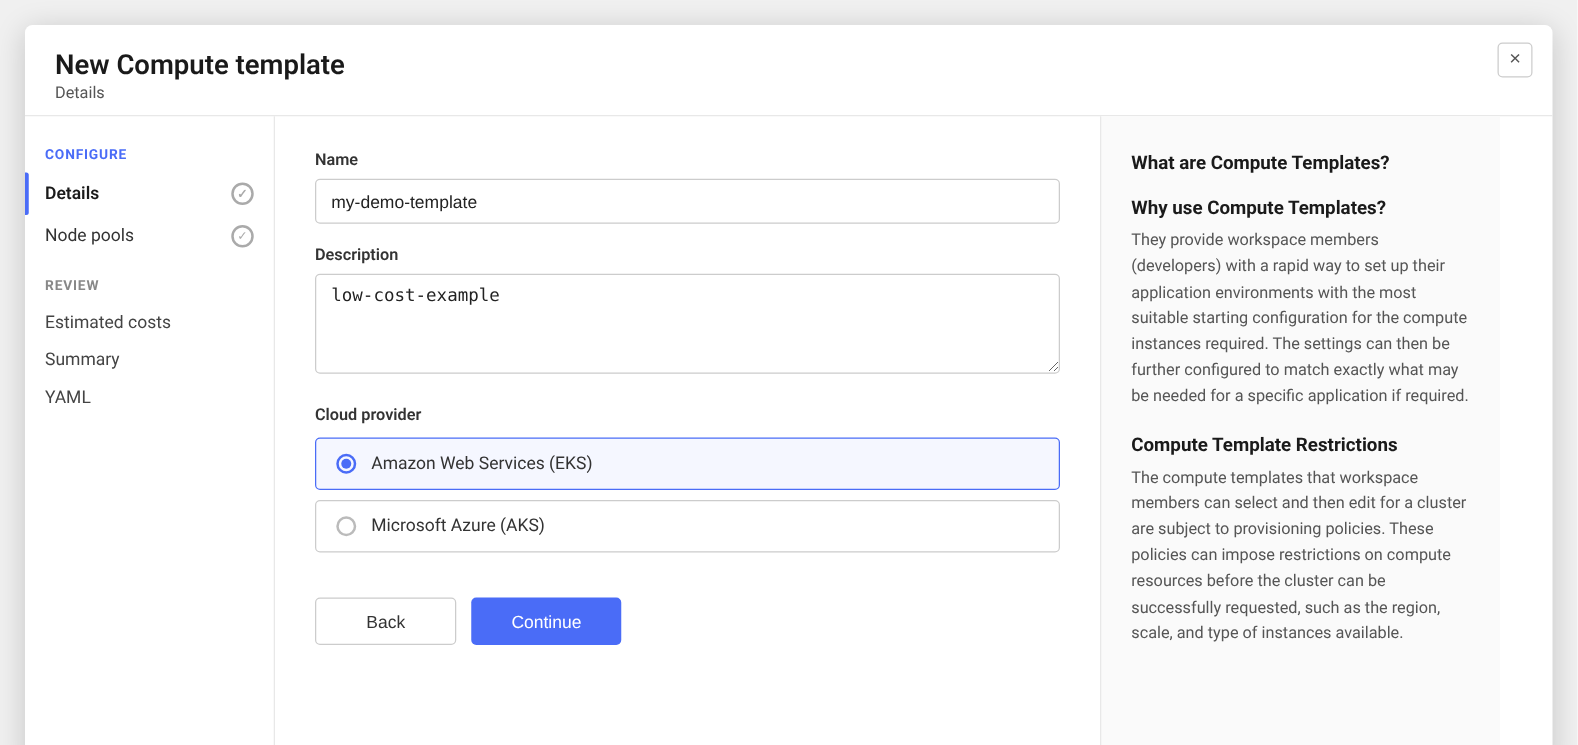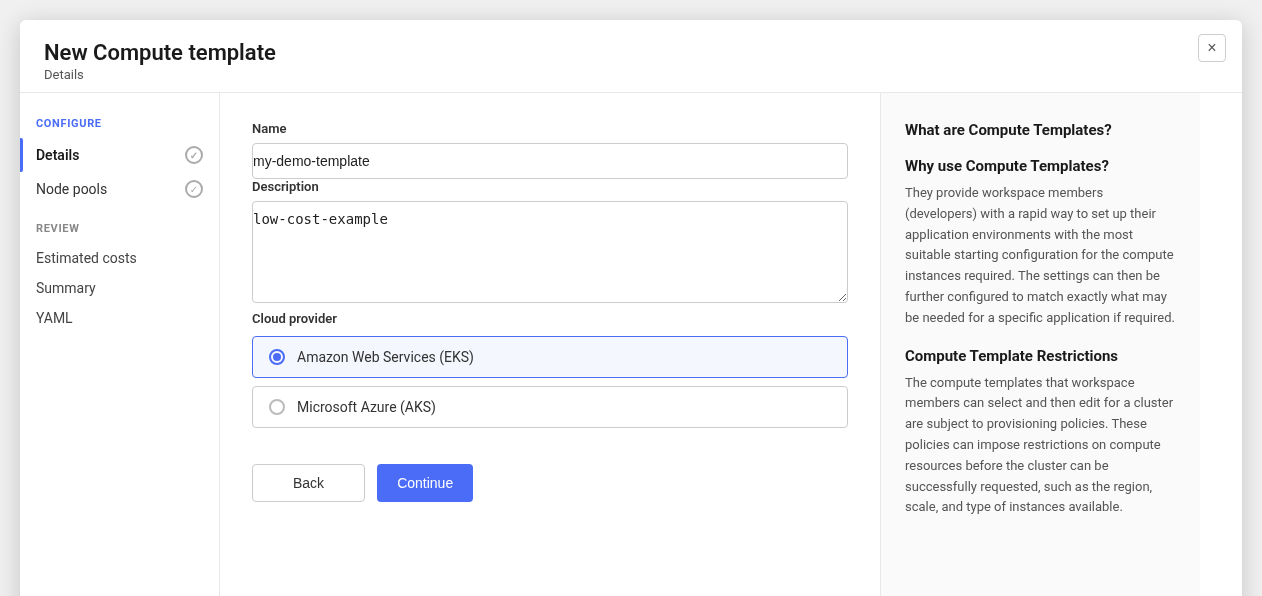--- a/index.html
+++ b/index.html
@@ -130,27 +130,28 @@
     .field-label {
       font-size: 13px;
       font-weight: 600;
       color: #333;
       margin-bottom: 7px;
     }
     .text-input {
       width: 100%;
       border: 1px solid #ccc;
       border-radius: 4px;
-      padding: 9px 0;
+      padding: 9px 12px;
       font-size: 14px;
       color: #222;
       outline: none;
+      margin-bottom: 18px;
     }
     textarea.text-input {
-      height: 102px;
+      height: 80px;
       resize: vertical;
     }
     .cloud-provider-section {
       margin-top: 4px;
     }
     .cloud-provider-label {
       font-size: 13px;
       font-weight: 600;
       color: #333;
       margin-bottom: 10px;
@@ -199,21 +200,21 @@
     .btn-back {
       padding: 10px 40px;
       border: 1px solid #ccc;
       border-radius: 4px;
       background: #fff;
       font-size: 14px;
       color: #333;
       cursor: pointer;
     }
     .btn-continue {
-      padding: 10px 20px;
+      padding: 10px 32px;
       border: none;
       border-radius: 4px;
       background: #4a6cf7;
       font-size: 14px;
       color: #fff;
       cursor: pointer;
       font-weight: 500;
     }
     .help-panel {
       width: 320px;

